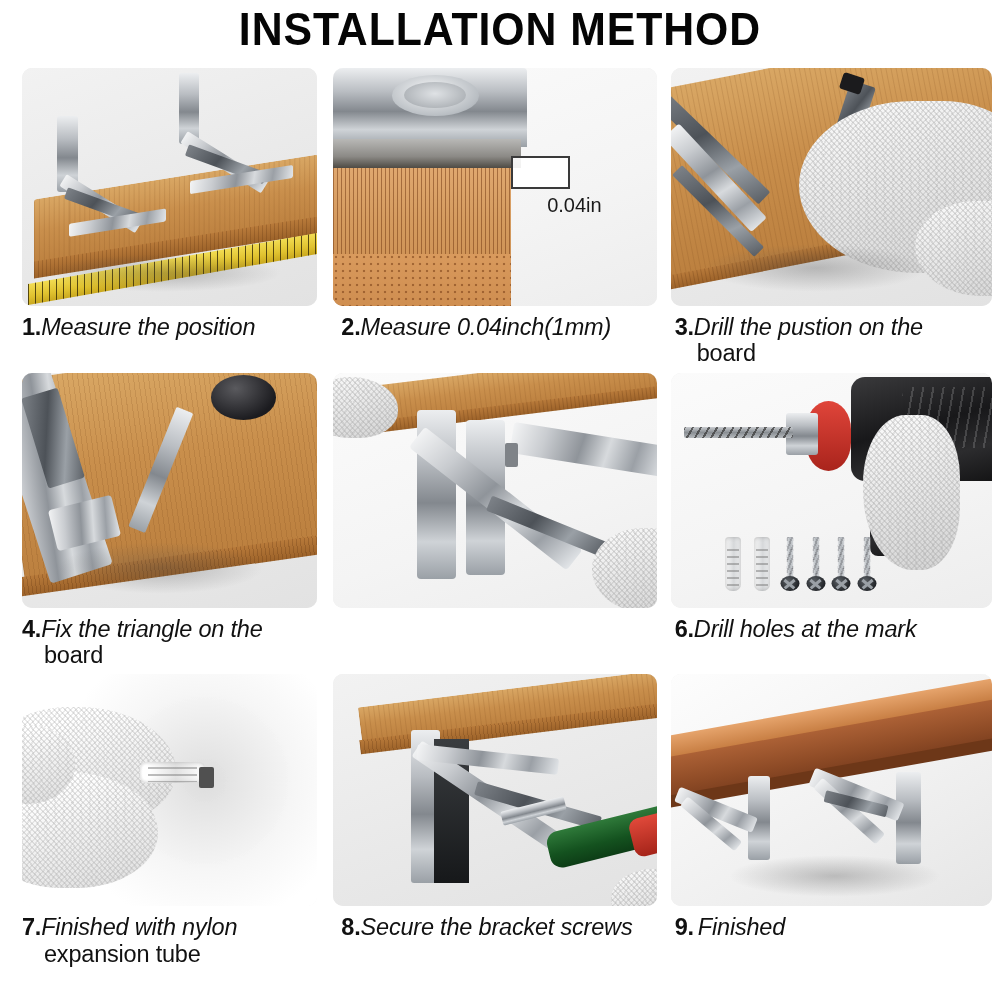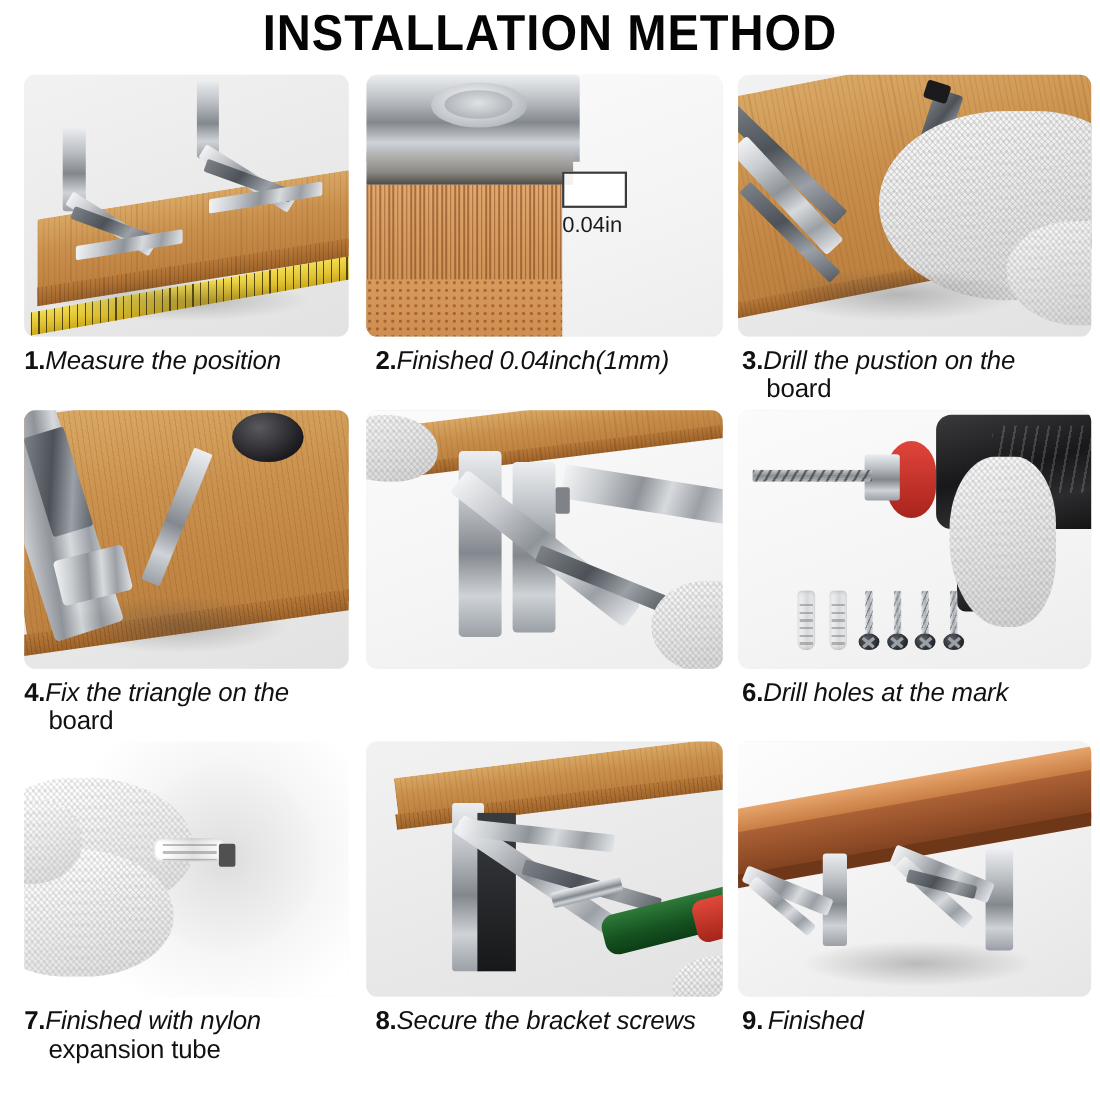--- a/index.html
+++ b/index.html
@@ -110,20 +110,21 @@
     position:absolute;
     border:2px solid #3a3a3a;
     background:rgba(255,255,255,.92);
   }
   .ann-text{
     position:absolute;
     font-size:20px;
     color:#1a1a1a;
     font-family:"Liberation Sans", sans-serif;
     white-space:nowrap;
+    margin-left:36px;
   }
   .grain-end{
     background:
       repeating-linear-gradient(90deg, rgba(120,62,22,.55) 0 1.5px, rgba(0,0,0,0) 1.5px 4px),
       linear-gradient(180deg,#e0a86f 0%,#d49a5e 40%,#c98b4d 100%);
   }
   .grain-dots{
     position:absolute;left:0;right:0;bottom:0;height:38%;
     background:
       radial-gradient(circle at 3px 3px, rgba(120,62,22,.55) 1.2px, rgba(0,0,0,0) 1.6px) 0 0/7px 7px,
@@ -236,21 +237,21 @@
 
         <div class="grain-end" style="position:absolute;left:0;top:42%;width:55%;height:58%;">
           <div class="grain-dots"></div>
         </div>
 
         <div class="ann-box" style="left:55%;top:37%;width:17%;height:12%;"></div>
         <div class="ann-text" style="left:55%;top:53%;">0.04in</div>
       </div>
     </div>
     <div class="caption">
-      <b>2.</b><span class="txt">Finished 0.04inch(1mm)</span>
+      <b>2.</b><span class="txt">Measure 0.04inch(1mm)</span>
     </div>
   </div>
 
   <div class="cell c3 r1">
     <div class="photo">
       <div class="scene bg-gray">
         <div class="wood" style="position:absolute;left:-6%;top:-4%;width:112%;height:82%;transform:rotate(-11deg);"></div>
         <div class="wood-dark" style="position:absolute;left:-6%;top:74%;width:112%;height:6%;transform:rotate(-11deg);"></div>
 
         <div class="steel-dark" style="position:absolute;left:-4%;top:8%;width:46%;height:7%;transform:rotate(44deg);transform-origin:left center;border-radius:2px;"></div>

